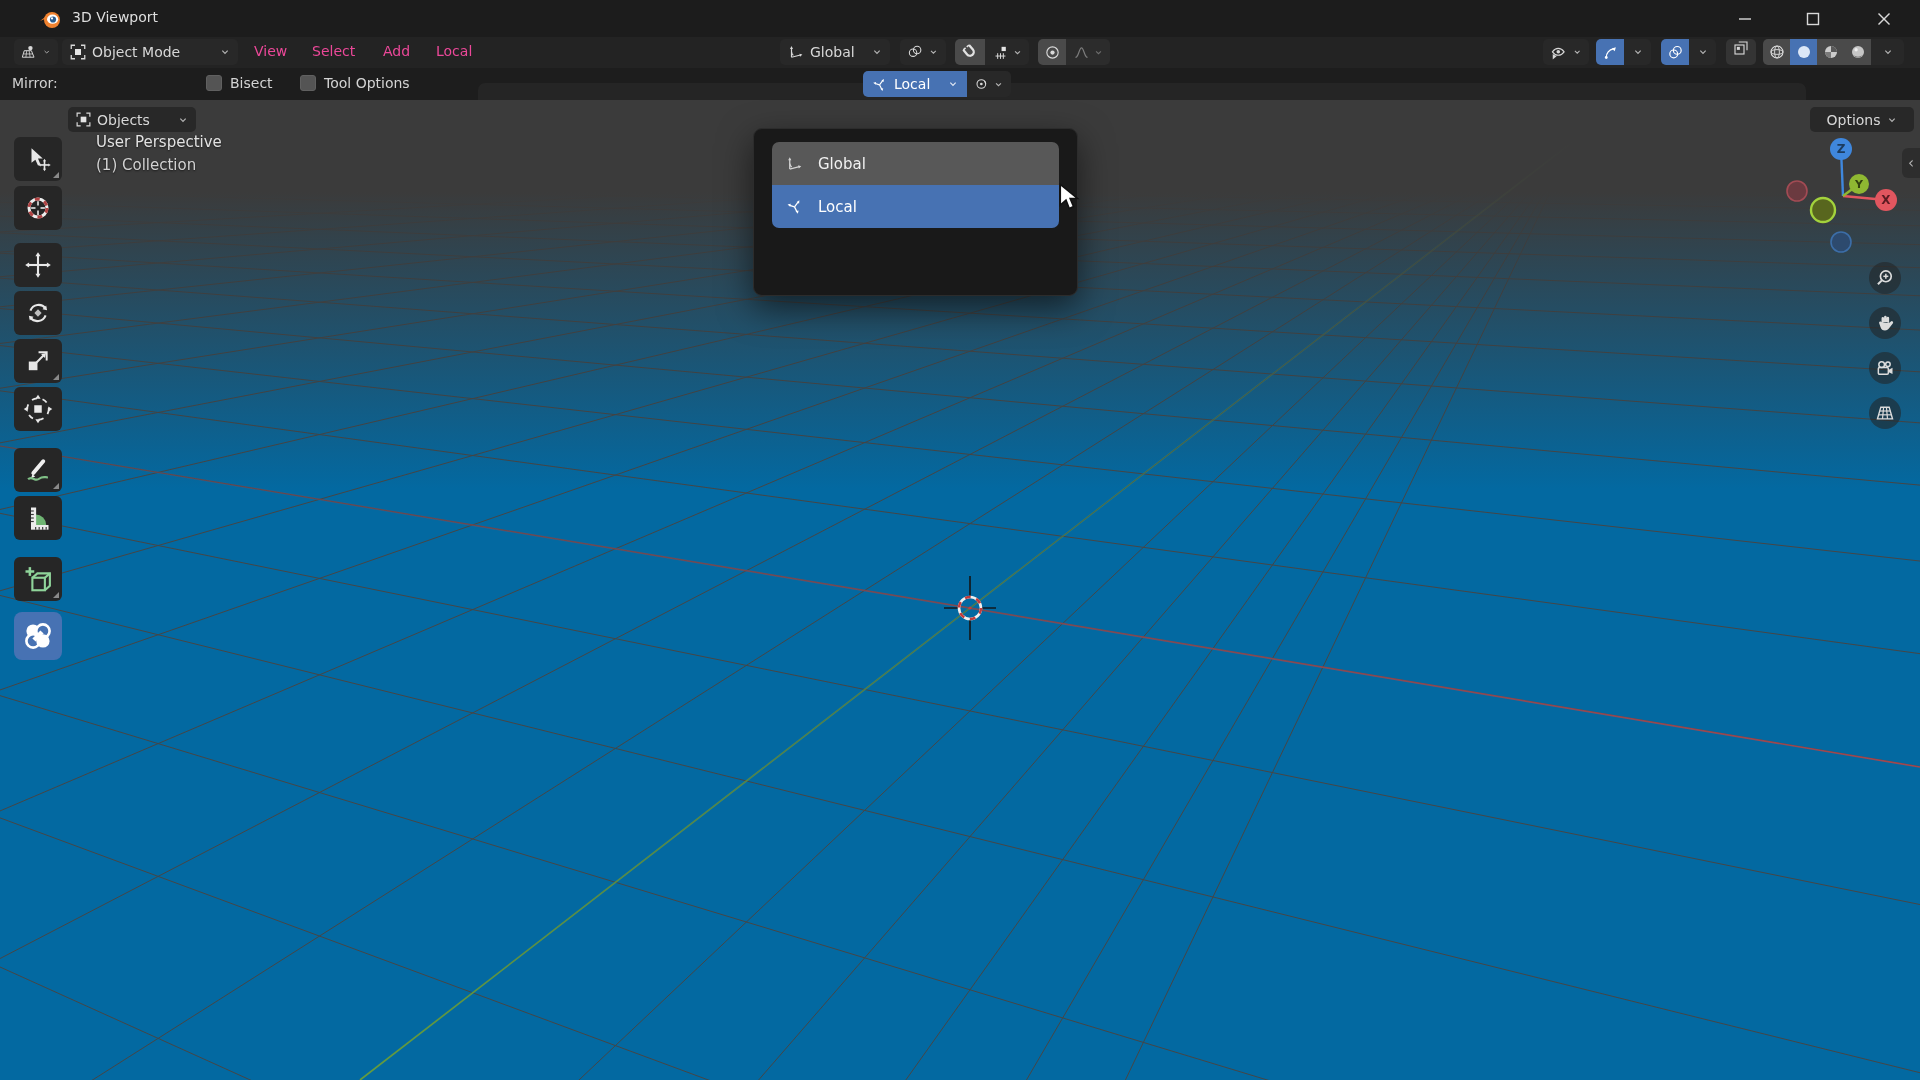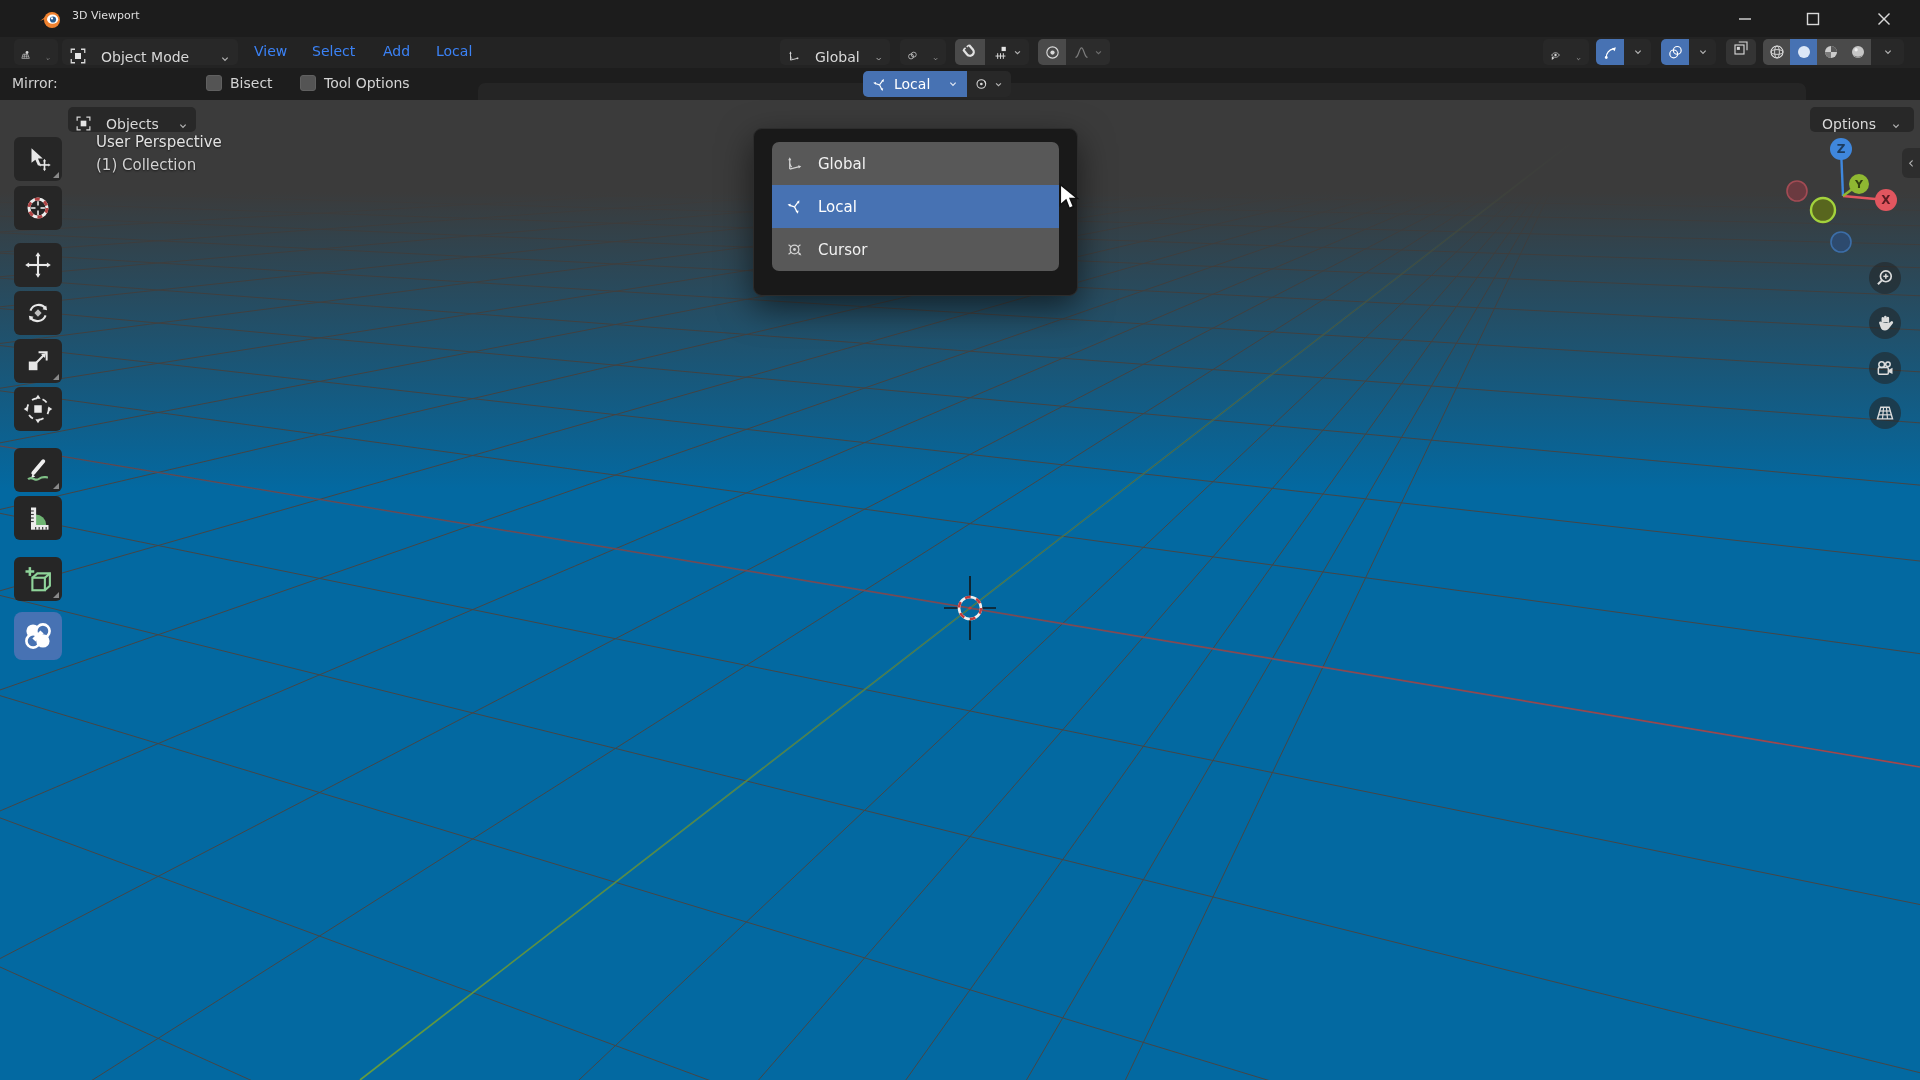--- a/index.html
+++ b/index.html
@@ -5,33 +5,33 @@
   * { margin:0; padding:0; box-sizing:border-box; }
   html,body { background:#000; }
   .app {
     position:relative; width:1920px; height:1080px; overflow:hidden;
     background:#3b3b3b; font-family:"DejaVu Sans", sans-serif;
     color:#d8d8d8; font-size:14px; -webkit-font-smoothing:antialiased;
   }
   
   .titlebar { position:absolute; left:0; top:0; width:1920px; height:37px; background:#1c1c1c; }
   .titlebar .logo { position:absolute; left:38px; top:7px; width:24px; height:24px; }
-  .titlebar .title { position:absolute; left:72px; top:9px; font-size:11px; color:#dedede; }
+  .titlebar .title { position:absolute; left:72px; top:9px; font-size:14px; color:#dedede; }
   .winbtn { position:absolute; top:0; width:46px; height:37px; display:flex; align-items:center; justify-content:center; }
   
   .row1 { position:absolute; left:0; top:37px; width:1920px; height:31px; background:#232323; }
   .row2 { position:absolute; left:0; top:68px; width:1920px; height:32px; background:#1d1d1d; }
   .row2-band { position:absolute; left:478px; top:15px; width:1328px; height:17px; background:#252525; border-radius:7px 7px 0 0; }
   .btn {
     position:absolute; height:26px; top:2px; background:#282828; border-radius:5px;
-    display:flex; align-items:flex-end; padding:0 7px; gap:14px; color:#d8d8d8; font-size:14px;
+    display:flex; align-items:center; padding:0 7px; gap:5px; color:#d8d8d8; font-size:14px;
   }
   .row2 .btn { top:3px; height:25px;margin-top:36px; }
   .seg { display:flex; align-items:center; justify-content:center; height:26px; }
-  .menu-word { position:absolute; top:6px; font-size:14px; color:#3b82f6; cursor:default; }
+  .menu-word { position:absolute; top:6px; font-size:14px; color:#ec4899; cursor:default; }
   .grp { position:absolute; top:2px; height:26px; display:flex; border-radius:5px; overflow:hidden; }
   .grp .seg { padding:0 4px; }
   .seg.gray { background:#4a4a4a; }
   .seg.dark { background:#282828; }
   .seg.blue { background:#4772b3; }
   .checkbox { width:16px; height:16px; background:#545454; border:1px solid #606060; border-radius:3px; }
   .chk-label { margin-left:8px; color:#d4d4d4; font-size:14px; }
   .chk-wrap { position:absolute; top:7px; display:flex; align-items:center; }
   
   .viewport { position:absolute; left:0; top:100px; width:1920px; height:1024px; background:#0369a1; }
@@ -619,33 +619,19 @@
           <line x1="12" y1="12.5" x2="6" y2="10.5"></line>
             <line x1="12" y1="12.5" x2="16.5" y2="6.5"></line>
             <line x1="12" y1="12.5" x2="15" y2="18.5"></line>
         </g>
         <polygon points="3.2,9.6 7.2,8.6 6.6,12.4" fill="#ffffff"></polygon>
         <polygon points="18.2,4.2 14.8,6.2 17.8,8.6" fill="#ffffff"></polygon>
         <polygon points="16.2,21 13.4,18 17.2,17.2" fill="#ffffff"></polygon>
       </svg>
       <span>Local</span>
     </div>
-    <div class="orient-item">
-      <svg width="19" height="19" viewBox="0 0 24 24">
-        <circle cx="12" cy="12" r="5.5" fill="none" stroke="#d3d3d3" stroke-width="1.6"></circle>
-        <circle cx="12" cy="12" r="1.8" fill="#d3d3d3"></circle>
-        <g stroke="#d3d3d3" stroke-width="1.4">
-          <line x1="4.5" y1="6" x2="8.2" y2="8.8"></line>
-            <line x1="15.8" y1="15.2" x2="19.5" y2="18"></line>
-          <line x1="19.5" y1="6" x2="15.8" y2="8.8"></line>
-            <line x1="8.2" y1="15.2" x2="4.5" y2="18"></line>
-        </g>
-        <polygon points="20.8,19.6 16.8,18.2 18.6,16.2" fill="#d3d3d3"></polygon>
-      </svg>
-      <span>Cursor</span>
-    </div>
   </div>
 
   <svg class="cursor-arrow" width="26" height="30" viewBox="0 0 17 21">
     <path d="M1,1 L1,15.5 L5,11.9 L7.3,17.8 L10.3,16.5 L7.9,10.8 L13,10.8 Z" fill="#ffffff" stroke="#111111" stroke-width="1.1"></path>
   </svg>
 
 </div>
 
 </body></html>

